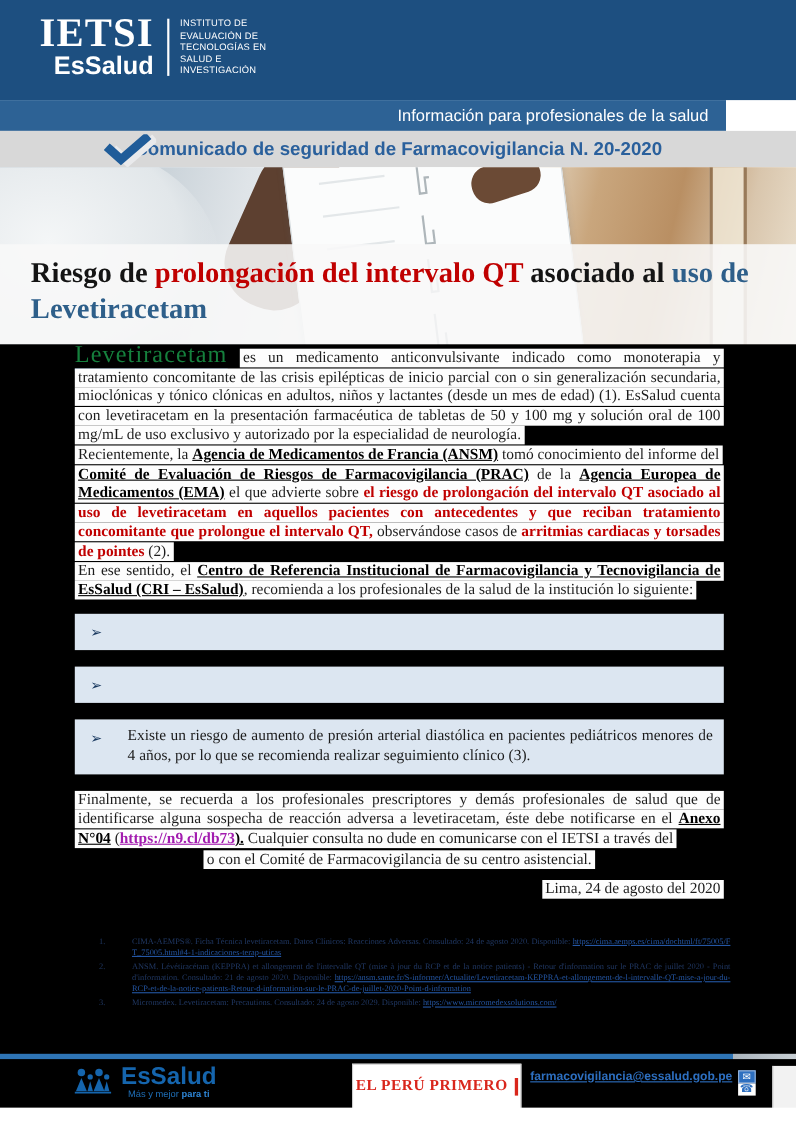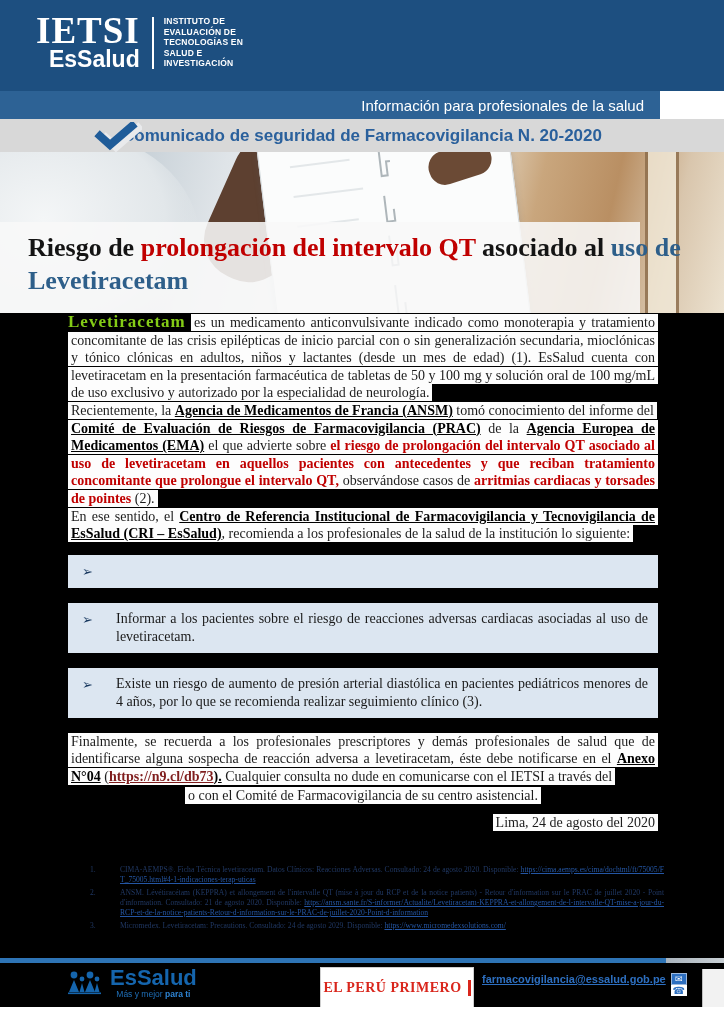--- a/index.html
+++ b/index.html
@@ -8,21 +8,21 @@
 
   
   .header{position:absolute;top:0;left:0;width:724px;height:91px;background:#1d4f80;}
   .logo{position:absolute;top:14px;left:36px;display:flex;align-items:center;}
   .logo-acro{color:#fff;font-family:"Liberation Serif",serif;font-weight:bold;
              font-size:37px;line-height:33px;letter-spacing:1px;text-align:right;}
   .logo-brand{color:#fff;font-family:"Liberation Sans",sans-serif;font-weight:bold;
               font-size:23px;line-height:24px;text-align:right;display:block;}
   .logo-div{width:2px;height:52px;background:#fff;margin:0 10px 0 12px;}
   .logo-inst{color:#fff;font-family:"Liberation Sans",sans-serif;font-size:8.5px;
-             line-height:10.5px;font-weight:bold;letter-spacing:.2px;}
+             line-height:10.5px;font-weight:normal;letter-spacing:.2px;}
 
   .info-strip{position:absolute;top:91px;left:0;width:660px;height:28px;background:#2d6295;
               color:#fff;font-family:"Liberation Sans",sans-serif;font-size:15px;
               display:flex;align-items:center;justify-content:flex-end;padding-right:16px;box-sizing:border-box;}
 
   .gray-bar{position:absolute;top:119px;left:0;width:724px;height:33px;background:#d8d8d8;
             display:flex;align-items:center;justify-content:center;}
   .gray-bar .check{position:absolute;left:92px;top:3px;}
   .gray-bar-title{color:#2a609c;font-family:"Liberation Sans",sans-serif;font-weight:bold;font-size:17px;}
 
@@ -33,44 +33,44 @@
   .coat{position:absolute;left:-60px;top:-20px;width:260px;height:220px;border-radius:50%;
         background:radial-gradient(ellipse at 40% 40%, #f4f6f7 0%, #e2e7ea 55%, rgba(226,231,234,0) 72%);}
   .arm-dark{position:absolute;left:218px;top:-18px;width:86px;height:150px;background:#5d4030;
             border-radius:40px;transform:rotate(24deg);}
   .clipboard{position:absolute;left:268px;top:-18px;width:250px;height:200px;background:#fbfcfc;
              border:1px solid #d4dadd;transform:rotate(-7deg);box-shadow:0 2px 6px rgba(90,100,110,.25);}
   .fingers{position:absolute;left:428px;top:-6px;width:64px;height:34px;background:#6b4a35;
            border-radius:16px;transform:rotate(-18deg);}
   .window-strip{position:absolute;left:645px;top:0;width:28px;height:161px;background:#f2ead9;
                 border-left:3px solid #8a6a48;border-right:3px solid #8a6a48;opacity:.8;}
-  .title-overlay{position:absolute;left:0;bottom:0;width:640px;height:91px;
+  .title-overlay{position:absolute;left:0;bottom:0;width:724px;height:91px;
                  background:rgba(248,248,248,.88);}
   .doc-title{margin:9px 28px 0 28px;font-family:"Liberation Serif",serif;font-weight:bold;
              font-size:26px;line-height:33px;color:#141414;width:664px;}
   .t-red{color:#c00000;}
   .t-blue{color:#2e5f8a;}
 
   
   .body-black{position:absolute;top:313px;left:0;width:724px;height:694px;background:#000;}
   .text-col{margin:0 66px 0 68px;}
   p.para{margin:0;text-align:justify;font-size:14px;line-height:17.6px;color:#fff;}
   .hl{background:#fdfdfd;color:#1c1c1c;padding:1px 3px;
       -webkit-box-decoration-break:clone;box-decoration-break:clone;text-align:right;}
   .hl b{color:#000;text-decoration:underline;}
   .red{color:#c00000;font-weight:bold;}
-  .lead-word{color:#84cc16;font-weight:bold;font-size:17px;letter-spacing:1px;
+  .lead-word{color:#15803d;font-weight:normal;font-size:22px;letter-spacing:1px;
              border-bottom:2.5px solid #1f4e79;padding-bottom:1px;}
   .mt1{margin-top:27px;} .mt2{margin-top:9px;} .mt3{margin-top:11px;}
 
   .bullets{margin-top:12px;}
   .bullet-box{background:#dce6f1;display:flex;align-items:flex-start;padding:7px 10px 7px 14px;
               margin-bottom:15px;font-size:14px;line-height:18px;color:#1a1a1a;text-align:justify;}
   .bullet-arrow{flex:0 0 34px;color:#17375e;font-size:13px;padding-top:1px;}
-  .link{color:#7f1d1d;font-weight:bold;text-decoration:underline;cursor:pointer;}
+  .link{color:#a21caf;font-weight:bold;text-decoration:underline;cursor:pointer;}
   .center-line{display:block;text-align:center;margin-top:1px;}
   .date-line{margin-top:11px;text-align:right;font-size:14px;}
 
   
   .refs{margin:34px 60px 0 90px;}
   .ref{display:flex;margin-bottom:3px;color:#203864;font-size:7.6px;line-height:10px;}
   .ref-num{flex:0 0 30px;}
   .ref-body{flex:1;text-align:justify;}
   .ref-link{color:#2456a4;text-decoration:underline;cursor:pointer;word-break:break-all;}
 
@@ -153,21 +153,20 @@
     <p class="para mt2"><span class="hl"><span>Recientemente, la </span><b>Agencia de Medicamentos de Francia (ANSM)</b><span> tomó conocimiento del informe del </span><b>Comité de Evaluación de Riesgos de Farmacovigilancia (PRAC)</b><span> de la </span><b>Agencia Europea de Medicamentos (EMA)</b><span> el que advierte sobre </span><span class="red">el riesgo de prolongación del intervalo QT asociado al uso de levetiracetam en aquellos pacientes con antecedentes y que reciban tratamiento concomitante que prolongue el intervalo QT,</span><span> observándose casos de </span><span class="red">arritmias cardiacas y torsades de pointes</span><span> (2).</span></span></p>
 
     <p class="para mt3"><span class="hl"><span>En ese sentido, el </span><b>Centro de Referencia Institucional de Farmacovigilancia y Tecnovigilancia de EsSalud (CRI – EsSalud)</b><span>, recomienda a los profesionales de la salud de la institución lo siguiente:</span></span></p>
 
     <div class="bullets">
       <div class="bullet-box">
         <span class="bullet-arrow">➢</span>
       </div>
       <div class="bullet-box">
         <span class="bullet-arrow">➢</span>
-        <span>Informar a los pacientes sobre el riesgo de reacciones adversas cardiacas asociadas al uso de levetiracetam.</span>
       </div>
       <div class="bullet-box">
         <span class="bullet-arrow">➢</span>
         <span>Existe un riesgo de aumento de presión arterial diastólica en pacientes pediátricos menores de 4 años, por lo que se recomienda realizar seguimiento clínico (3).</span>
       </div>
     </div>
 
     <p class="para"><span class="hl"><span>Finalmente, se recuerda a los profesionales prescriptores y demás profesionales de salud que de identificarse alguna sospecha de reacción adversa a levetiracetam, éste debe notificarse en el </span><b>Anexo N°04</b><span> (</span><a class="link">https://n9.cl/db73</a><b>).</b><span> Cualquier consulta no dude en comunicarse con el IETSI a través del</span></span><span class="center-line"><span class="hl">o con el Comité de Farmacovigilancia de su centro asistencial.</span></span></p>
 
     <div class="date-line"><span class="hl">Lima, 24 de agosto del 2020</span></div>

